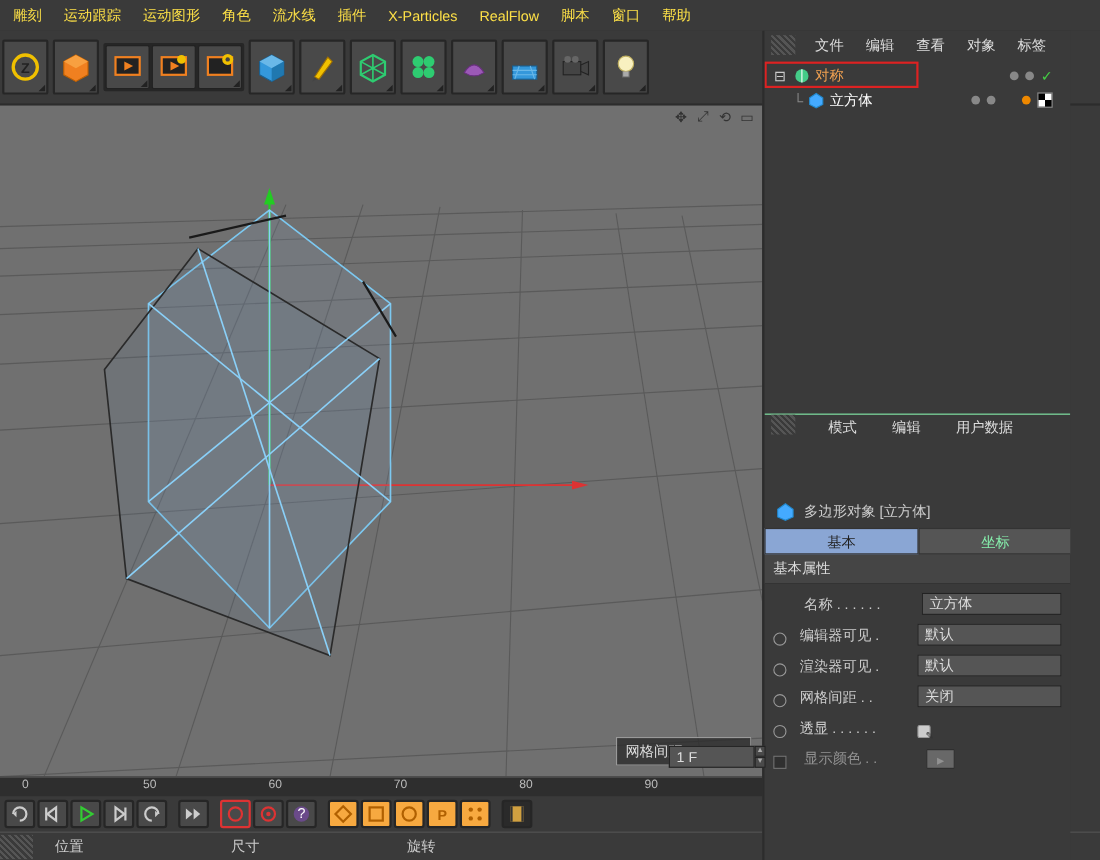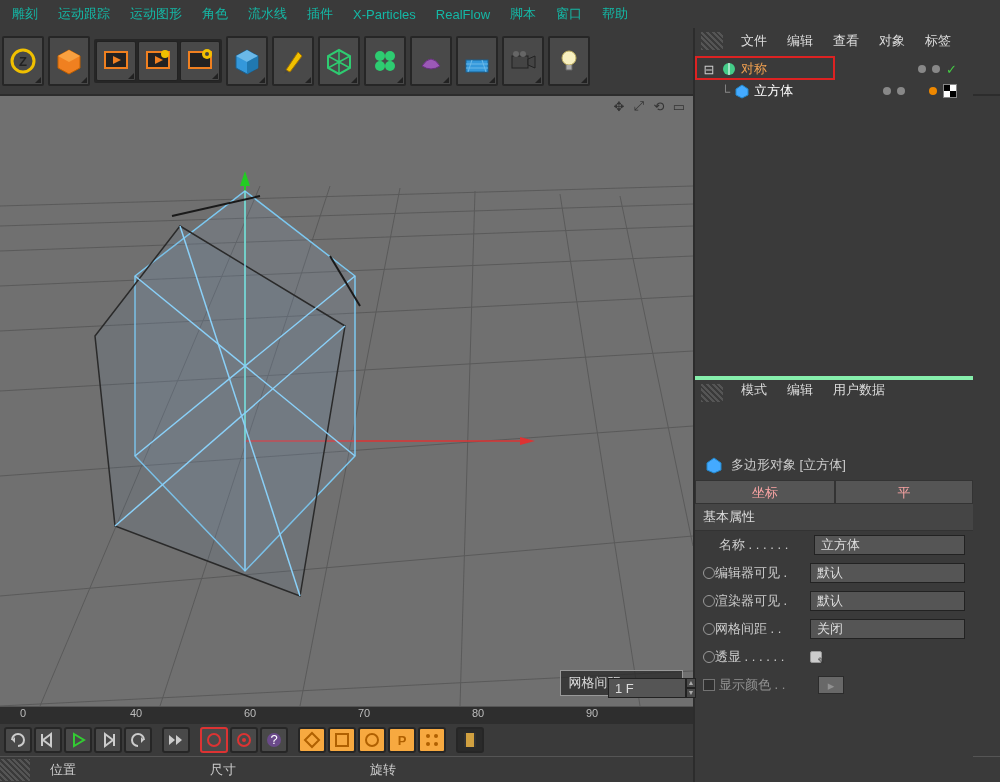--- a/index.html
+++ b/index.html
@@ -1,20 +1,20 @@
 <!DOCTYPE html>
 <html><head>
 <meta charset="utf-8">
 <style>
 * { margin:0; padding:0; box-sizing:border-box; font-family:"Microsoft YaHei",Arial,sans-serif; font-size:13px; }
 body { background:#3a3a3a; color:#ccc; width:1000px; height:782px; overflow:hidden; position:relative; }
 
 
 .menubar { height:28px; background:#3a3a3a; display:flex; align-items:center; padding-left:2px; gap:0; }
-.menubar .mitem { padding:4px 10px; color:#14b8a6; cursor:default; }
+.menubar .mitem { padding:4px 10px; color:#fde047; cursor:default; }
 
 
 .toolbar { height:68px; background:#3a3a3a; border-bottom:2px solid #2c2c2c; display:flex; align-items:center; padding:4px 2px; gap:4px; }
 .tbtn { width:42px; height:42px; border:2px solid #262626; background:#494949; border-radius:2px; display:flex; align-items:center; justify-content:center; position:relative; }
 .tbtn svg { width:30px; height:30px; }
 .tgroup { display:flex; gap:2px; background:#262626; padding:2px; border-radius:2px; }
 .tgroup .tbtn { border:1px solid #222; width:40px; height:40px; }
 .tbtn.tall { width:42px; height:50px; }
 .tri { position:absolute; right:1px; bottom:1px; width:0; height:0; border-left:6px solid transparent; border-bottom:6px solid #222; }
 
@@ -53,33 +53,33 @@
 .objtree .redbox { position:absolute; border:2px solid #d22; left:0; top:2px; width:140px; height:24px; pointer-events:none; }
 .objtree .ic { width:16px; height:16px; display:flex; align-items:center; justify-content:center; }
 .objtree .lbl { color:#f0a050; }
 .objtree .lbl.sel { color:#fff; }
 .objtree .dots { position:absolute; right:10px; display:flex; gap:6px; align-items:center; }
 .dot { width:8px; height:8px; border-radius:50%; }
 .dot.g1{background:#888;} .dot.g2{background:#888;} .chkmk{color:#4c4;}
 .dot.o{background:#e80;} .diag { width:14px; height:14px; background:conic-gradient(#fff 0 25%,#000 0 50%,#fff 0 75%,#000 0); border:1px solid #888;}
 
 
-.attrmenu { margin-top:270px; height:26px; border-top:4px solid #86efac; display:flex; align-items:flex-end; padding-left:6px; gap:0; }
+.attrmenu { margin-top:270px; height:26px; border-top:1px solid #86efac; display:flex; align-items:flex-start; padding-left:6px; gap:12px; }
 .attrmenu .pat { width:22px; height:18px; background:repeating-linear-gradient(45deg,#555 0 2px,#3a3a3a 2px 4px); margin-right:8px; }
 .attrmenu .mi { padding:3px 10px; color:#ddd; }
 
 .objtitle { display:flex; align-items:center; gap:8px; padding:6px 10px;margin-top:48px; }
 .objtitle .ic { width:18px; height:18px; }
 .tabs { display:flex; height:24px; }
-.tabs .tab { flex:0 0 140px; text-align:center; line-height:24px; background:#555; border:1px solid #333; color:#fca5a5; }
+.tabs .tab { flex:0 0 140px; text-align:center; line-height:24px; background:#555; border:1px solid #333; color:#86efac; }
 .tabs .tab.act { background:#8aa6d4; color:#222; }
 .tabs .tab.last { flex:1; }
 
 .sect { background:#454545; padding:4px 8px; color:#ddd; border-bottom:1px solid #333; }
-.prop { display:flex; align-items:center; height:28px; padding:0 8px; gap:0; }
+.prop { display:flex; align-items:flex-end; height:28px; padding:0 8px; gap:12px; }
 .prop .rad { width:12px; height:12px; border:1px solid #999; border-radius:50%; background:#3a3a3a; }
 .prop .plab { width:95px; color:#ccc; }
 .prop .fld { flex:1; height:20px; background:#555; border:1px solid #222; color:#ddd; padding:0 6px; display:flex; align-items:center; }
 .prop .sq { width:12px; height:12px; border:1px solid #999; background:#2a2a2a; margin-right:4px; }
 .prop .pick { width:26px; height:18px; background:#888; border:1px solid #222; margin-left:4px; display:flex; align-items:center; justify-content:center; }
 
 </style>
 </head>
 <body>
 
@@ -255,21 +255,21 @@
     <span class="vi">⤢</span>
     <span class="vi">⟲</span>
     <span class="vi">▭</span>
   </div>
 
   <div class="grid-info">网格间距 : 100 cm</div>
 </div>
 
 <div class="ruler">
   <div class="tick" style="left:20px">0</div>
-  <div class="tick" style="left:130px">40</div>
+  <div class="tick" style="left:130px">50</div>
   <div class="tick" style="left:244px">60</div>
   <div class="tick" style="left:358px">70</div>
   <div class="tick" style="left:472px">80</div>
   <div class="tick" style="left:586px">90</div>
 </div>
 
 <div class="timeline">
   <div class="tlbtn">
       <svg viewBox="0 0 18 18">
         <path d="M3 9 A6 6 0 1 1 9 15" fill="none" stroke="#ccc" stroke-width="2"></path>
@@ -424,20 +424,21 @@
   </div>
 
   <div class="objtitle">
     <span class="ic"><svg width="18" height="18">
           <polygon points="9,2 16,7 16,14 9,17 2,14 2,7" fill="#4af" stroke="#28c"></polygon>
         </svg></span>
     <span>多边形对象 [立方体]</span>
   </div>
 
   <div class="tabs">
+    <div class="tab act">基本</div>
     <div class="tab">坐标</div>
     <div class="tab last">平</div>
   </div>
 
   <div class="sect">基本属性</div>
 
   <div class="prop">
     <span style="width:16px"></span>
     <span class="plab">名称 . . . . . .</span>
     <div class="fld">立方体</div>

